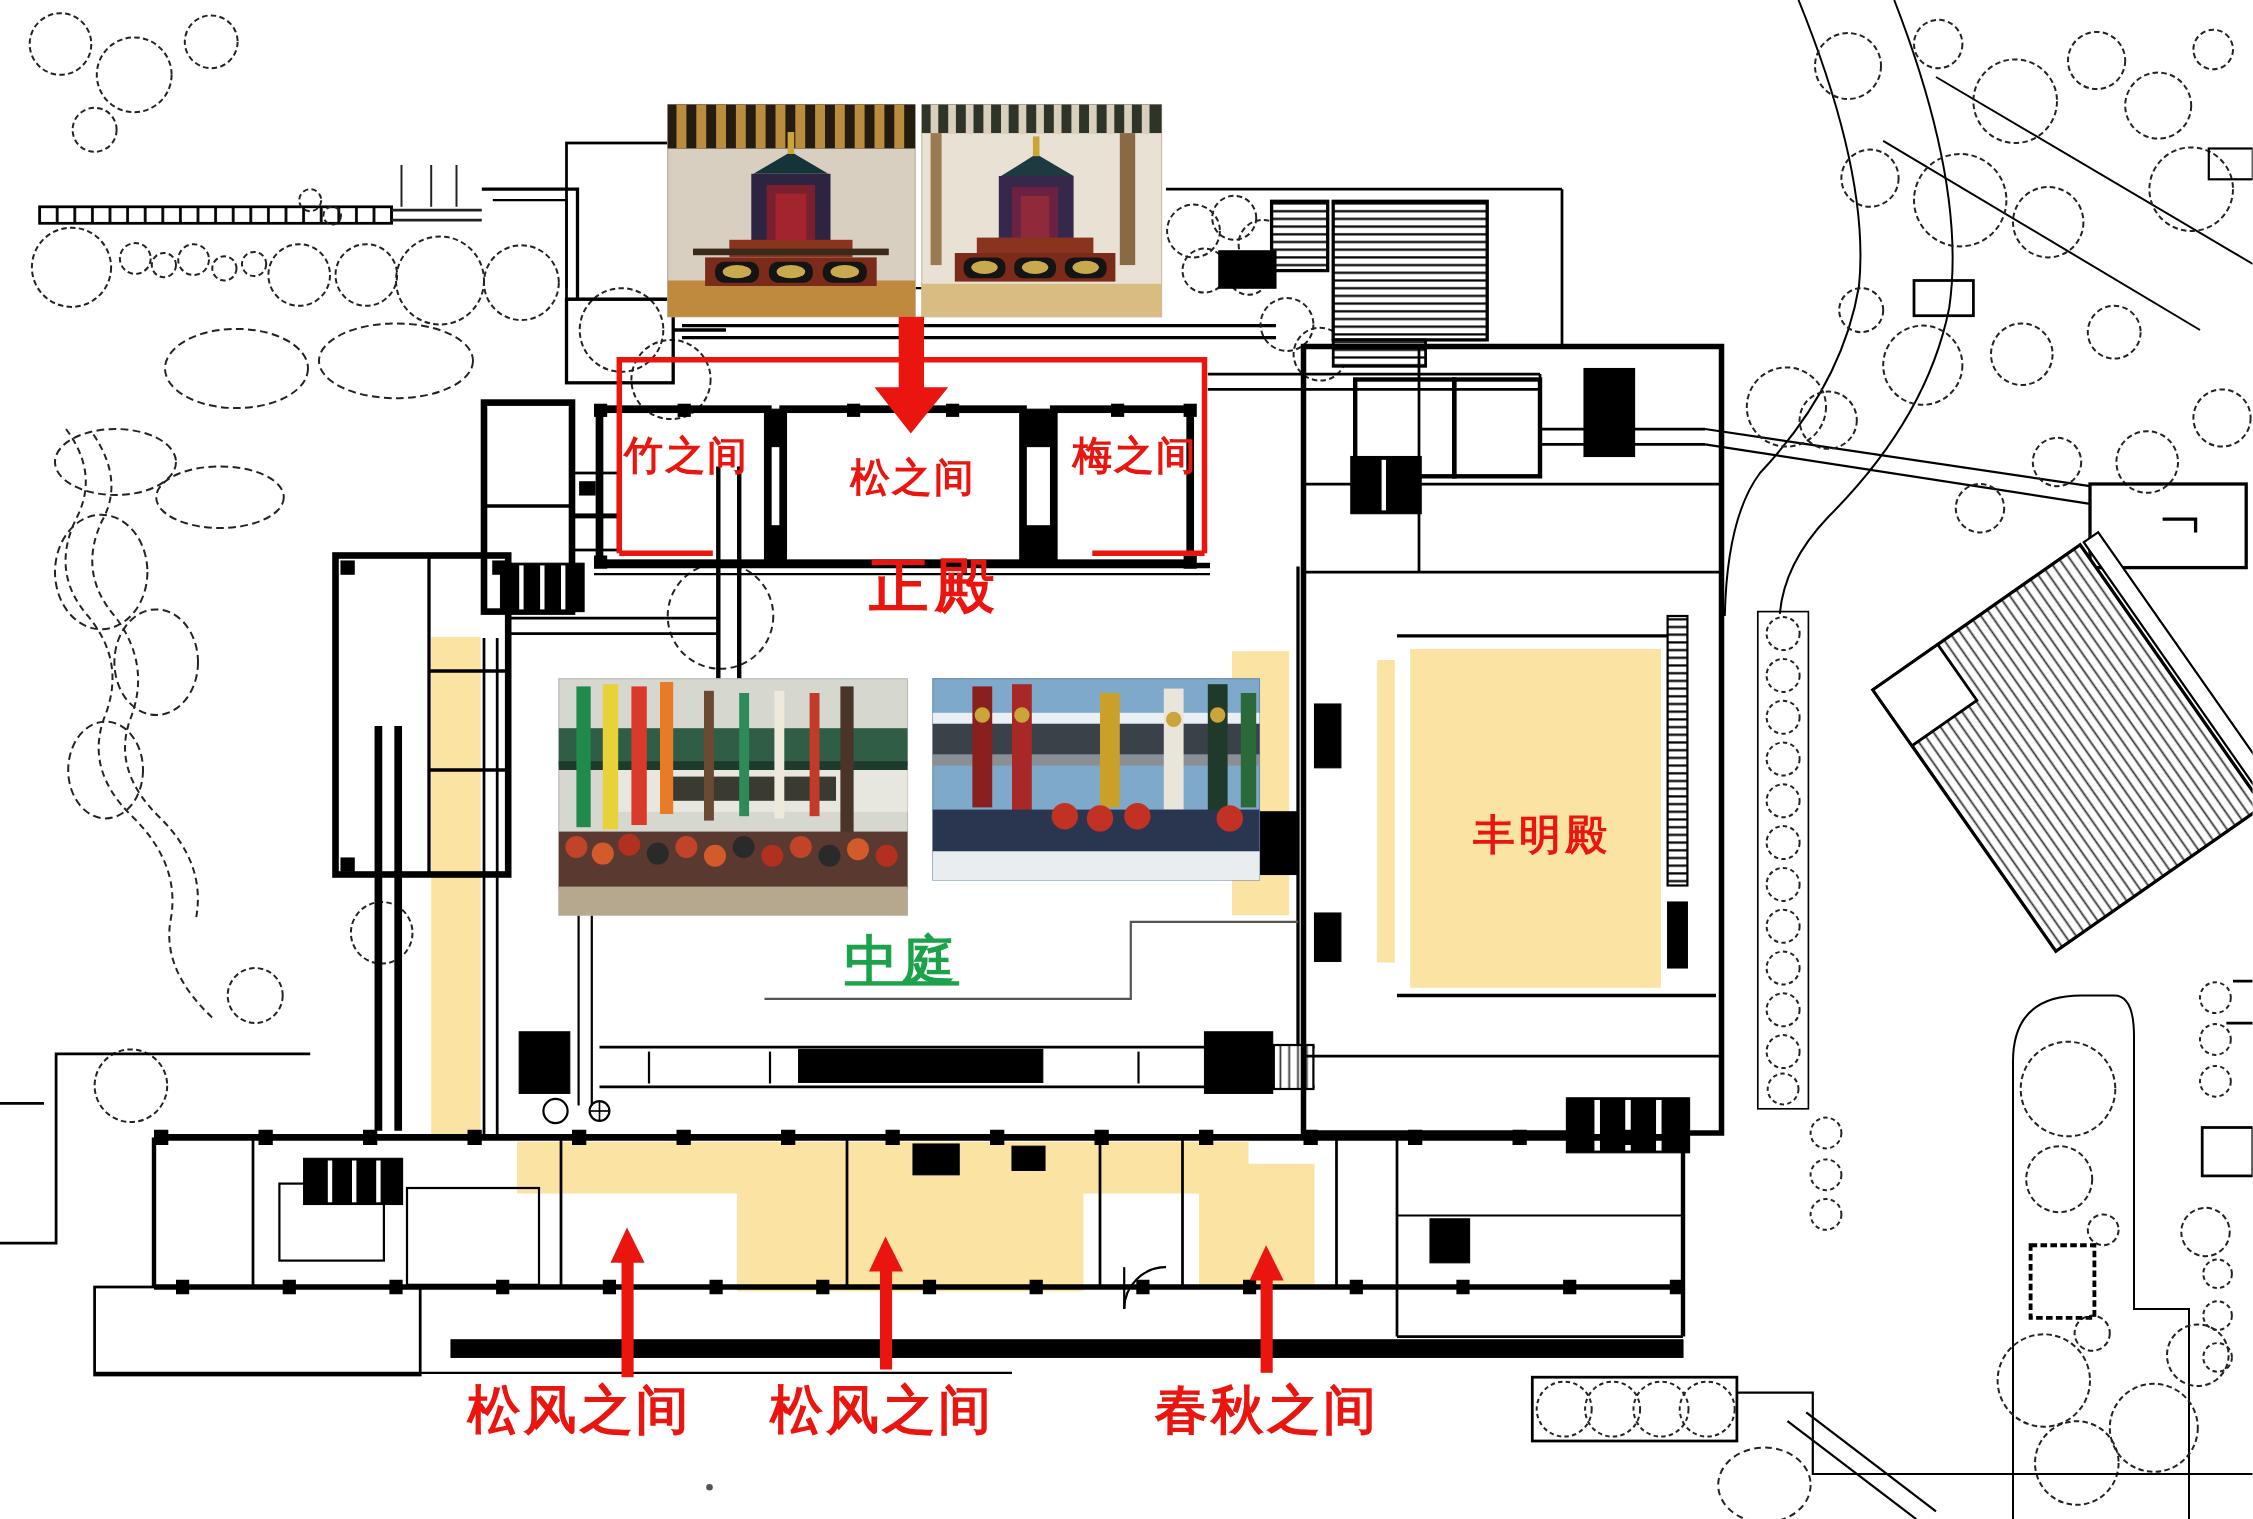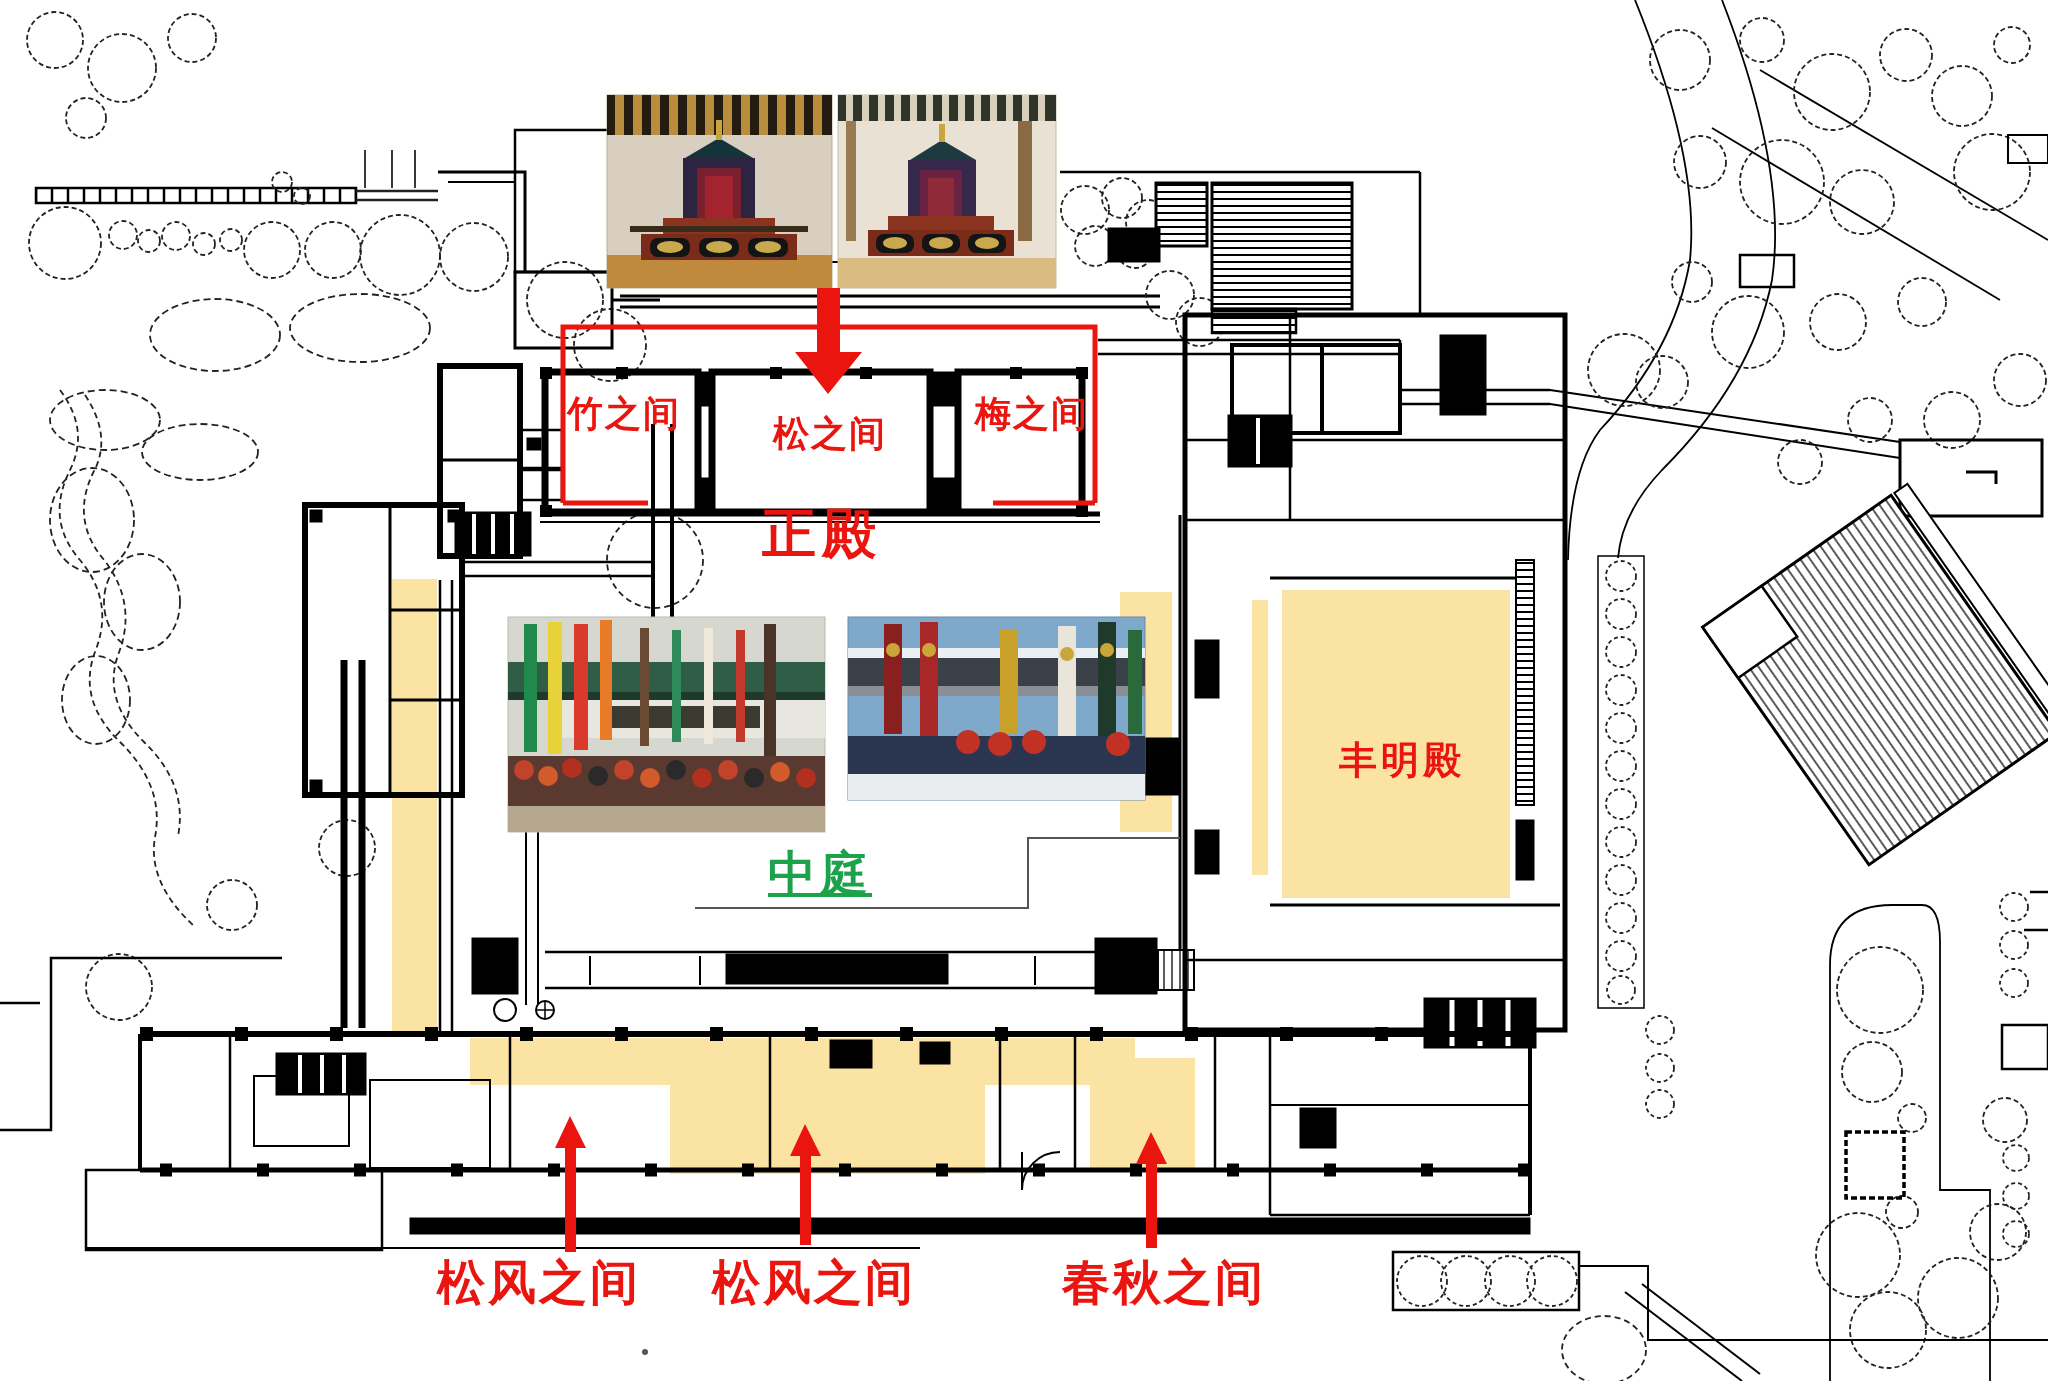--- a/index.html
+++ b/index.html
@@ -7,23 +7,23 @@
     position:relative;width:2048px;height:1381px;overflow:hidden;
     background:#ffffff;font-family:"Liberation Sans",sans-serif;
   }
   #plan-svg{position:absolute;left:0;top:0;}
   .lbl{
     position:absolute;transform:translate(-50%,-50%);
     font-weight:bold;color:#e9150e;white-space:nowrap;
     letter-spacing:2px;line-height:1;
   }
   .lbl.small{font-size:36px;text-align:center;}
-  .lbl.big{font-size:54px;letter-spacing:6px;}
+  .lbl.big{font-size:54px;letter-spacing:6px;margin-left:28px;}
   .lbl.mid{font-size:38px;letter-spacing:4px;}
-  .lbl.bottom{font-size:48px;letter-spacing:3px;margin-left:12px;}
+  .lbl.bottom{font-size:48px;letter-spacing:3px;}
   .lbl.green{color:#1ca24a;font-size:48px;letter-spacing:4px;text-decoration:underline;}
 </style>
 </head>
 <body>
 
 <div id="stage">
 
 <svg id="plan-svg" width="2048" height="1381" viewBox="0 0 2048 1381">
   <defs>
     <pattern id="ladder" width="16" height="16" patternUnits="userSpaceOnUse">

